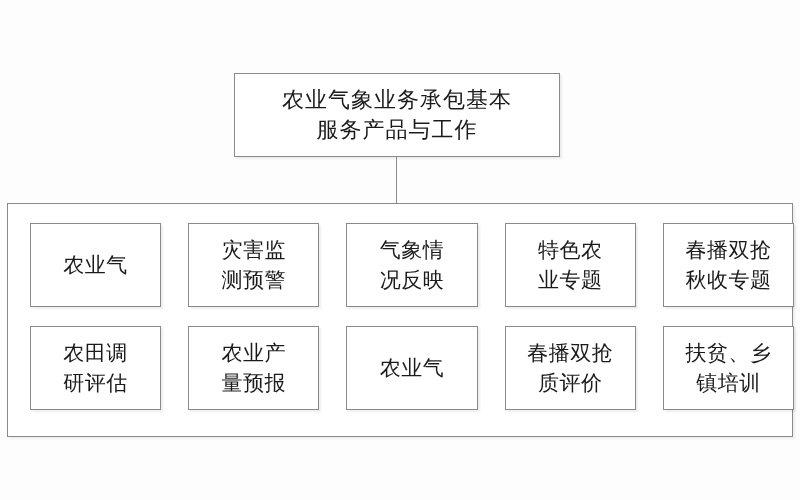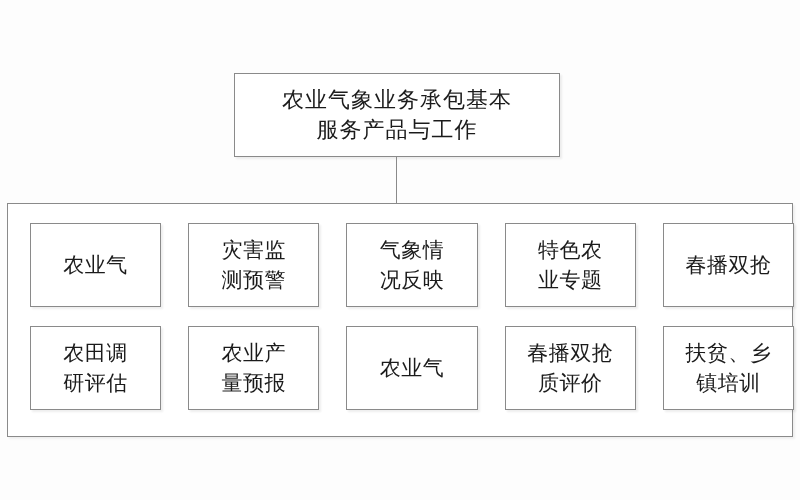--- a/index.html
+++ b/index.html
@@ -127,20 +127,21 @@
       <div class="leaf-box">
         <div class="leaf-line">气象情</div>
         <div class="leaf-line">况反映</div>
       </div>
       <div class="leaf-box">
         <div class="leaf-line">特色农</div>
         <div class="leaf-line">业专题</div>
       </div>
       <div class="leaf-box">
         <div class="leaf-line">春播双抢</div>
+        <div class="leaf-line">秋收专题</div>
       </div>
     </div>
 
     <div class="row row-2">
       <div class="leaf-box">
         <div class="leaf-line">农田调</div>
         <div class="leaf-line">研评估</div>
       </div>
       <div class="leaf-box">
         <div class="leaf-line">农业产</div>

